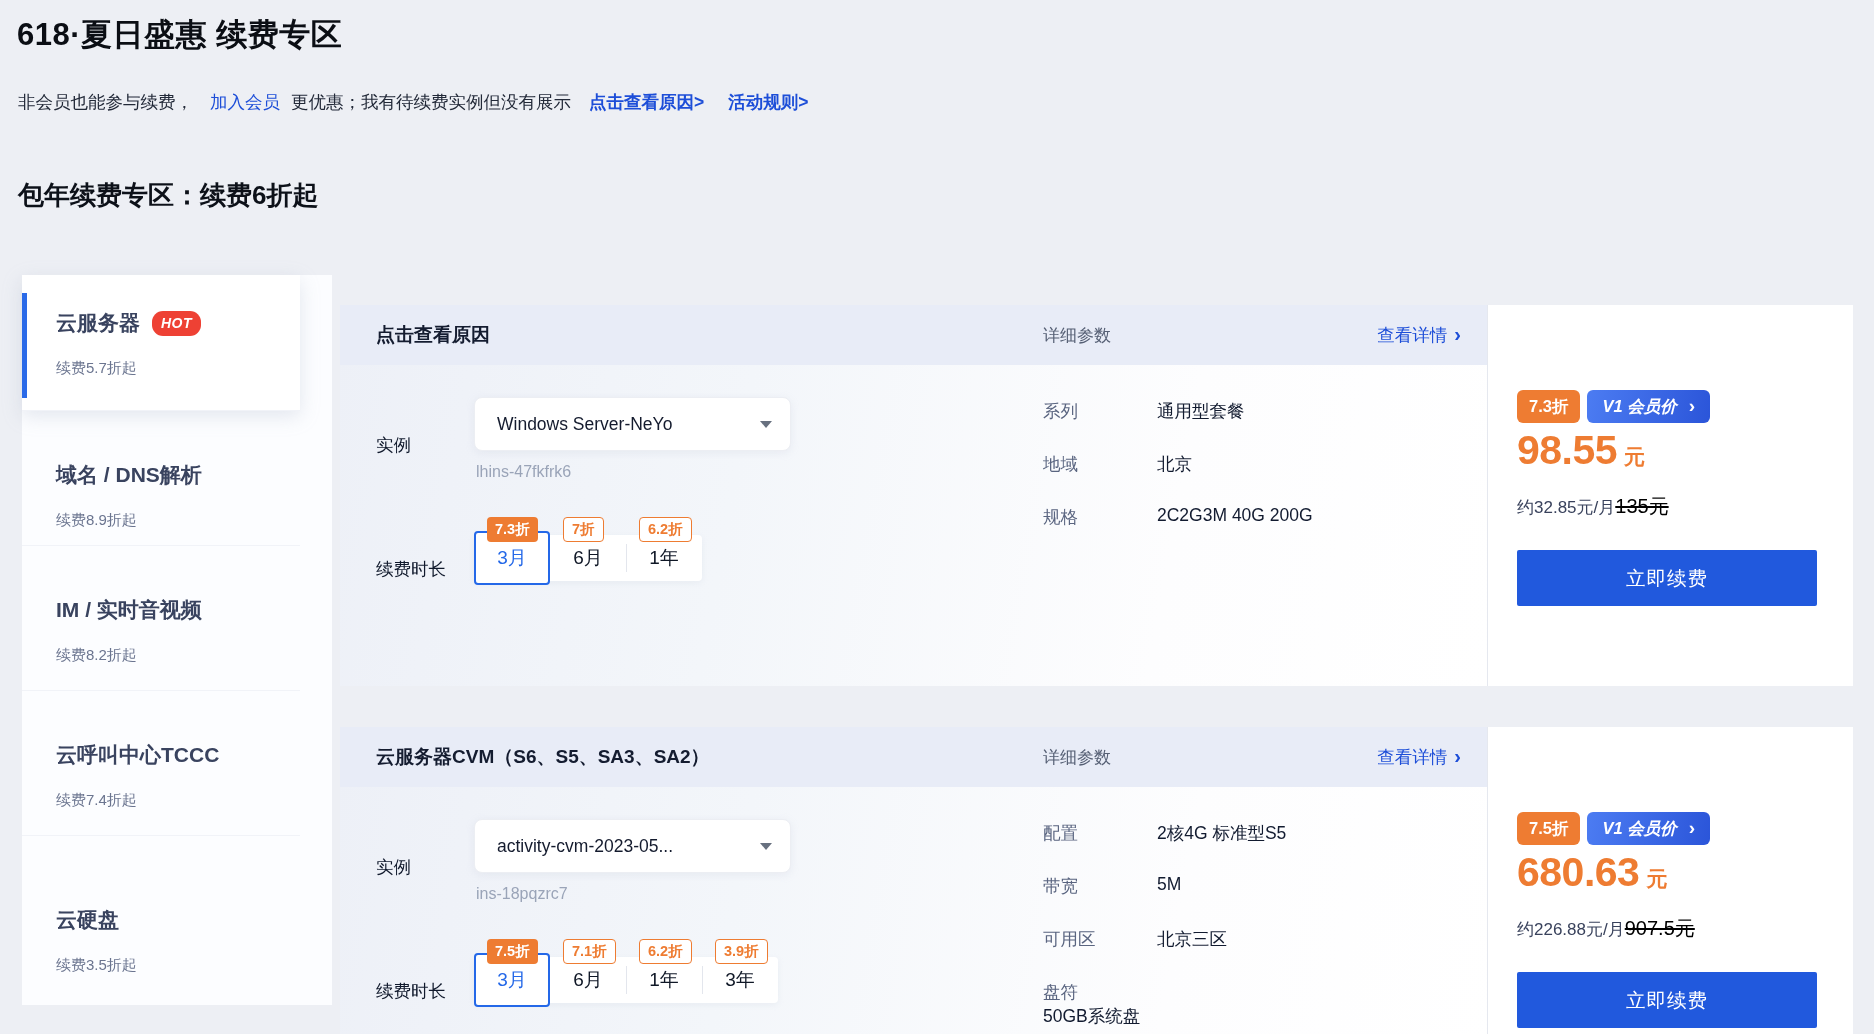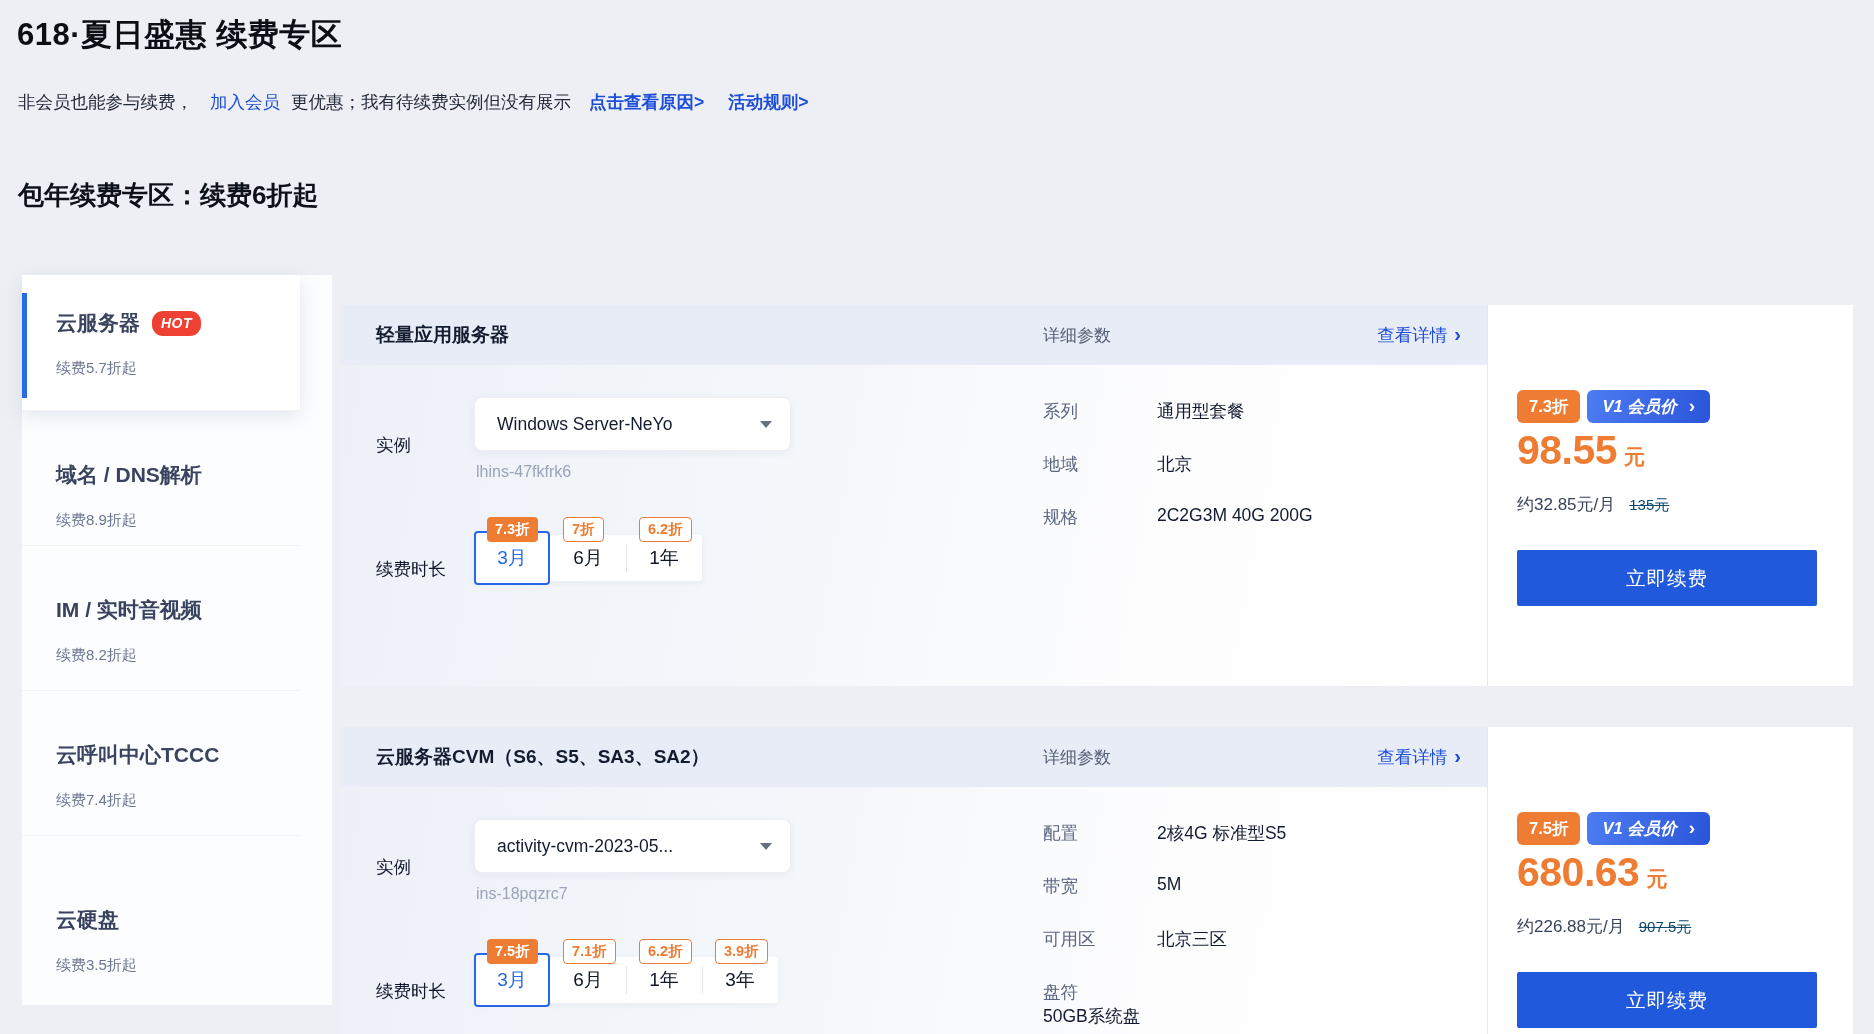--- a/index.html
+++ b/index.html
@@ -89,21 +89,21 @@
   
   .badges { position:absolute; left:29px; top:85px; display:flex; align-items:center; }
   .badge-discount { height:33px; display:flex; align-items:center; padding:0 12px; background:#ee7c32; color:#fff; font-weight:700; font-size:16.5px; border-radius:6px; }
   .badge-member { margin-left:7px; height:33px; display:flex; align-items:center; gap:12px; padding:0 15px;
     background:linear-gradient(100deg,#4c7cf2 0%,#2b55d9 100%); color:#fff; font-size:16.5px; font-style:italic; font-weight:600; border-radius:6px; cursor:pointer; }
   .badge-member .chev { font-style:normal; font-weight:700; font-size:19px; line-height:1; transform:translateY(-1px); }
   .price-line { position:absolute; left:29px; top:122px; color:#ee7c32; display:flex; align-items:baseline; }
   .price-amount { font-size:41px; font-weight:700; letter-spacing:-.5px; }
   .price-cur { font-size:21px; font-weight:700; margin-left:7px; }
   .monthly-line { position:absolute; left:29px; top:188px; font-size:17px; color:#39425c; display:flex; align-items:baseline; }
-  .orig-price { margin-left:14px; color:#0c4a6e; font-size:15px; text-decoration:line-through; }
+  .orig-price { color:#000000; font-size:20px; text-decoration:line-through; }
   .renew-btn { position:absolute; left:29px; top:245px; width:300px; height:56px; background:#2159dd; color:#fff;
     font-size:19.5px; display:flex; align-items:center; justify-content:center; border-radius:2px; cursor:pointer; letter-spacing:1px; }
 </style>
 </head>
 <body>
 
 <h1 class="page-title">618·夏日盛惠 续费专区</h1>
 
 <div class="subline">
   <span>非会员也能参与续费，</span>
@@ -147,21 +147,21 @@
     </div>
     <div class="side-sub">续费3.5折起</div>
   </div>
 </aside>
 
 <main class="cards">
 
   <section class="card c1">
     <div class="card-main">
       <div class="card-header">
-        <span class="card-title">轻量应用服务器</span>
+        <span class="card-title">点击查看原因</span>
         <span class="params-header">详细参数</span>
         <a class="link detail-link">
           <span>查看详情</span>
           <span class="chev">›</span>
         </a>
       </div>
 
       <span class="f-label lbl-inst">实例</span>
       <div class="select">
         <span>Windows Server-NeYo</span>

